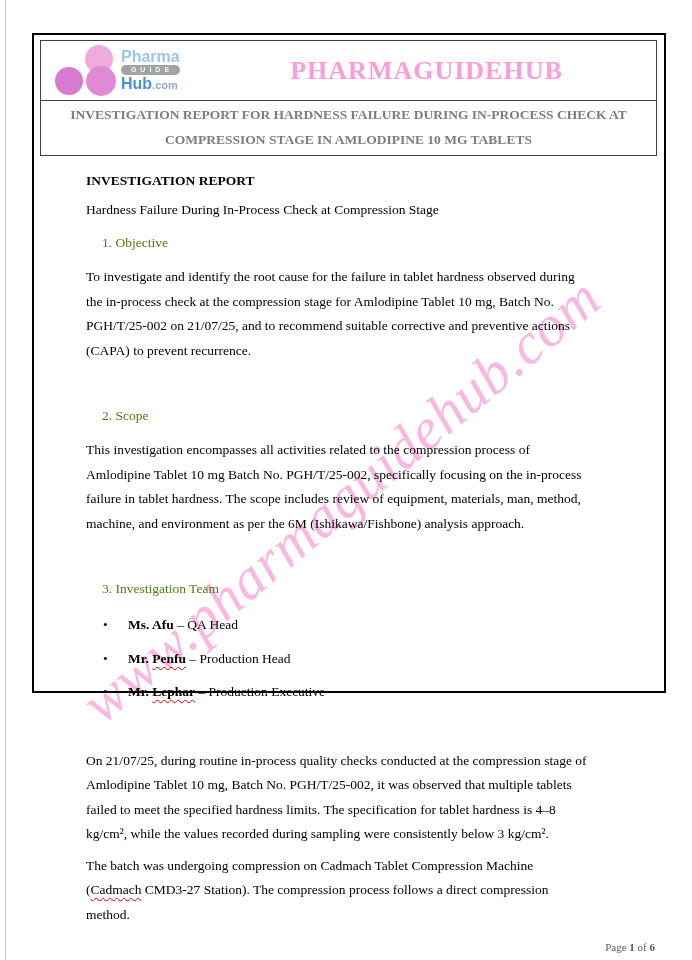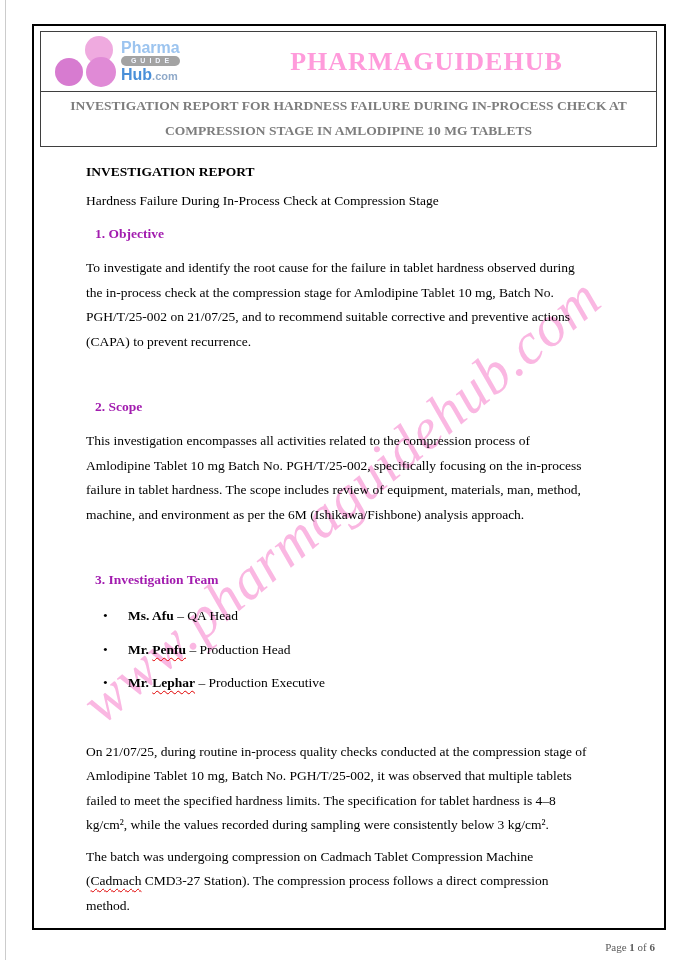--- a/index.html
+++ b/index.html
@@ -10,42 +10,42 @@
   
   .watermark{
     position:absolute;left:341px;top:500px;z-index:1;
     transform:translate(-50%,-50%) rotate(-40deg);
     font-family:"Liberation Serif","DejaVu Serif",serif;
     font-style:italic;font-size:58px;color:#f9a6db;opacity:.8;
     white-space:nowrap;pointer-events:none;letter-spacing:1px;
   }
 
   
-  .frame{position:absolute;left:32px;top:24px;width:634px;height:906px;
+  .frame{position:absolute;left:32px;top:33px;width:634px;height:660px;
     border:2px solid #000;box-sizing:border-box;z-index:2;background:transparent;}
 
   
   .header-table{margin:5px 7px 0 6px;border:1px solid #3f3f3f;background:transparent;}
   .header-row1{display:flex;align-items:center;height:59px;border-bottom:1px solid #3f3f3f;}
   .logo{width:156px;display:flex;align-items:center;padding-left:14px;box-sizing:border-box;}
   .logo-text{display:flex;flex-direction:column;margin-left:4px;font-family:"Liberation Sans","DejaVu Sans",sans-serif;}
   .logo-pharma{font-size:16px;font-weight:bold;color:#9cc4ef;line-height:15px;}
   .logo-guide{display:inline-block;background:#a3a3a3;color:#f2f6ff;border-radius:6px;
     font-size:7px;font-weight:bold;letter-spacing:4px;padding:1px 5px 1px 8px;line-height:8px;margin:1px 0;width:46px;text-align:center;}
   .logo-hub-line{line-height:15px;}
   .logo-hub{font-size:16px;font-weight:bold;color:#4a90d9;}
   .logo-com{font-size:11px;font-weight:bold;color:#8fa9c9;text-align:right;}
   .brand-title{flex:1;text-align:center;font-weight:bold;font-size:26px;letter-spacing:1px;color:#ff9bdb;}
   .header-row2{text-align:center;font-weight:bold;font-size:13.5px;line-height:15px;color:#7d7d7d;padding:2px 6px 3px;}
 
   
   .content{padding:17px 74px 0 52px;font-size:13.5px;color:#000;position:relative;}
   .doc-title{font-weight:bold;line-height:16px;margin:0 0 13px;}
   .doc-subtitle{line-height:16px;margin:0 0 17px;}
-  .sec-heading{font-weight:bold;color:#a21caf;line-height:15px;margin:0 9px 15px;}
+  .sec-heading{font-weight:normal;color:#4d7c0f;line-height:15px;margin:0 16px 15px;}
   .para{line-height:24.5px;margin:0;white-space:pre-line;}
   .gap45{margin-bottom:45px;}
   .gap7{margin-bottom:7px;}
   ul.team{list-style:none;margin:17px 0 44px;padding:0;}
   ul.team li{position:relative;padding-left:42px;line-height:24.5px;margin-bottom:9px;}
   ul.team li::before{content:"\2022";position:absolute;left:17px;top:0;}
   .squiggle{text-decoration-line:underline;text-decoration-style:wavy;text-decoration-color:#e00000;
     text-decoration-thickness:1px;text-underline-offset:3px;text-decoration-skip-ink:none;}
 
   

